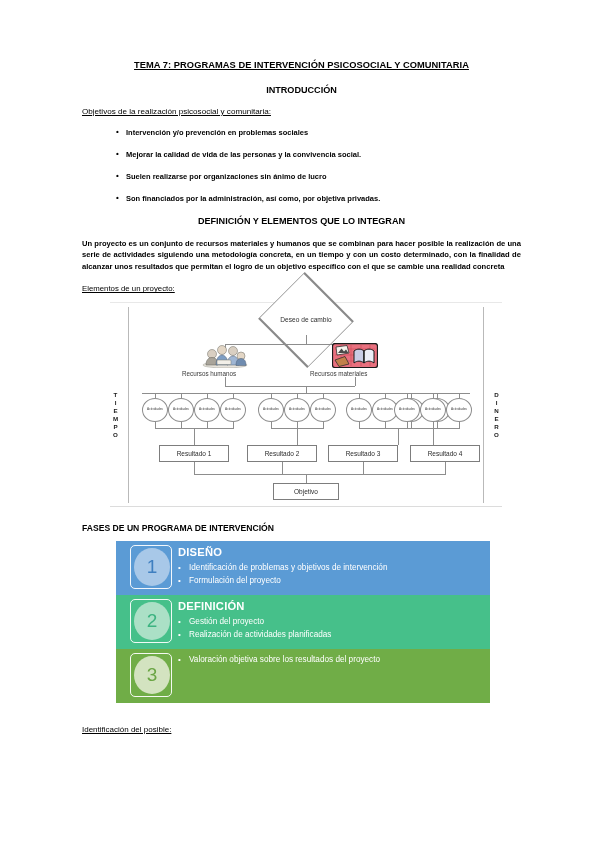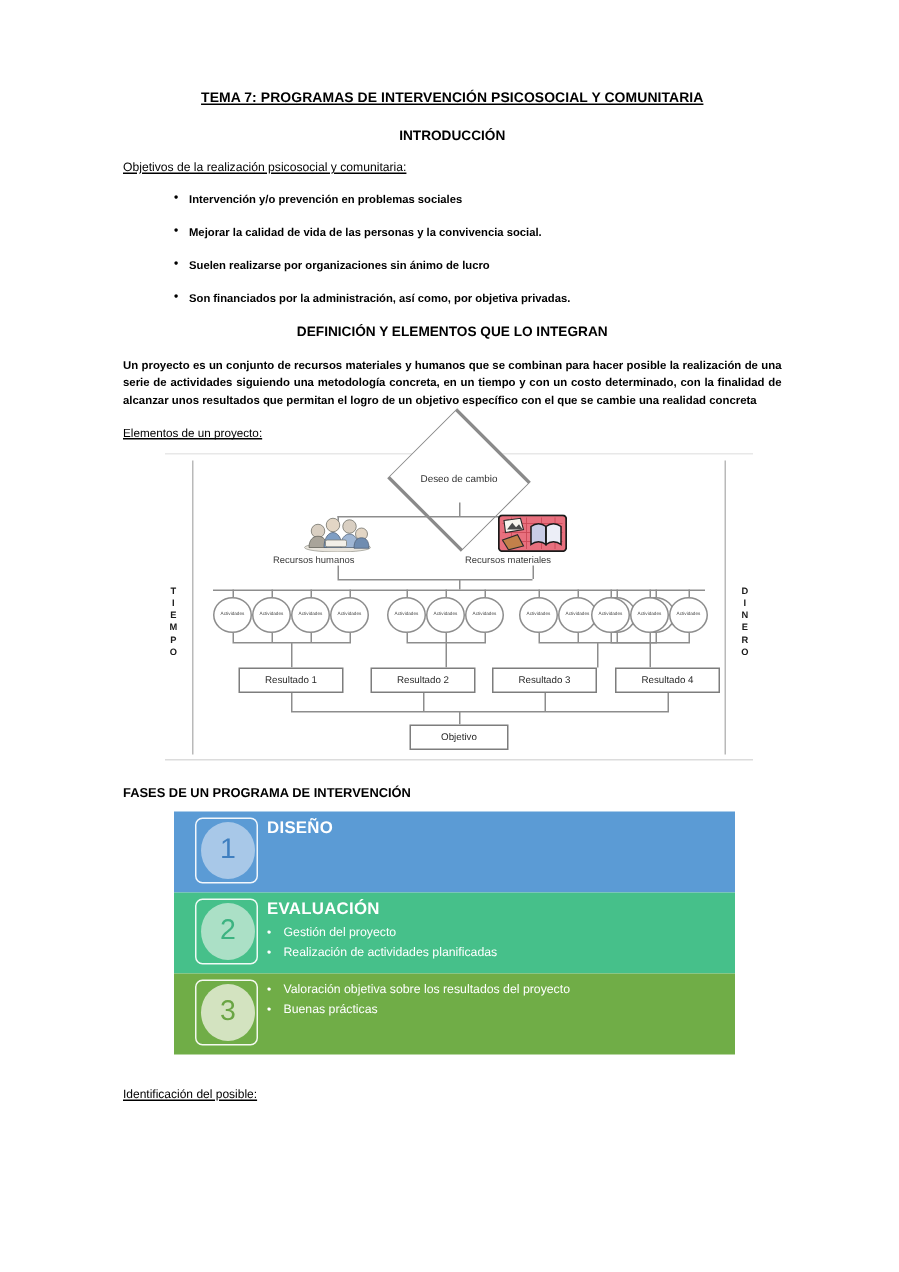--- a/index.html
+++ b/index.html
@@ -458,46 +458,49 @@
 
   <div class="phases">
 
     <div class="phase p1">
       <div class="numwrap">
         <div class="numbox"></div>
         <div class="numcircle">1</div>
       </div>
       <div class="body">
         <div class="ptitle">DISEÑO</div>
+        <ul>
+          <li>Identificación de problemas y objetivos de intervención</li>
+          <li>Formulación del proyecto</li>
+        </ul>
       </div>
     </div>
 
     <div class="phase p2">
       <div class="numwrap">
         <div class="numbox"></div>
         <div class="numcircle">2</div>
       </div>
       <div class="body">
-        <div class="ptitle">EVALUACIÓN</div>
+        <div class="ptitle">DEFINICIÓN</div>
         <ul>
           <li>Gestión del proyecto</li>
           <li>Realización de actividades planificadas</li>
         </ul>
       </div>
     </div>
 
     <div class="phase p3">
       <div class="numwrap">
         <div class="numbox"></div>
         <div class="numcircle">3</div>
       </div>
       <div class="body">
         <ul>
           <li>Valoración objetiva sobre los resultados del proyecto</li>
-          <li>Buenas prácticas</li>
         </ul>
       </div>
     </div>
 
   </div>
 
   <div class="spacer-b"></div>
 
   <p class="foot-underline">Identificación del posible:</p>
 

